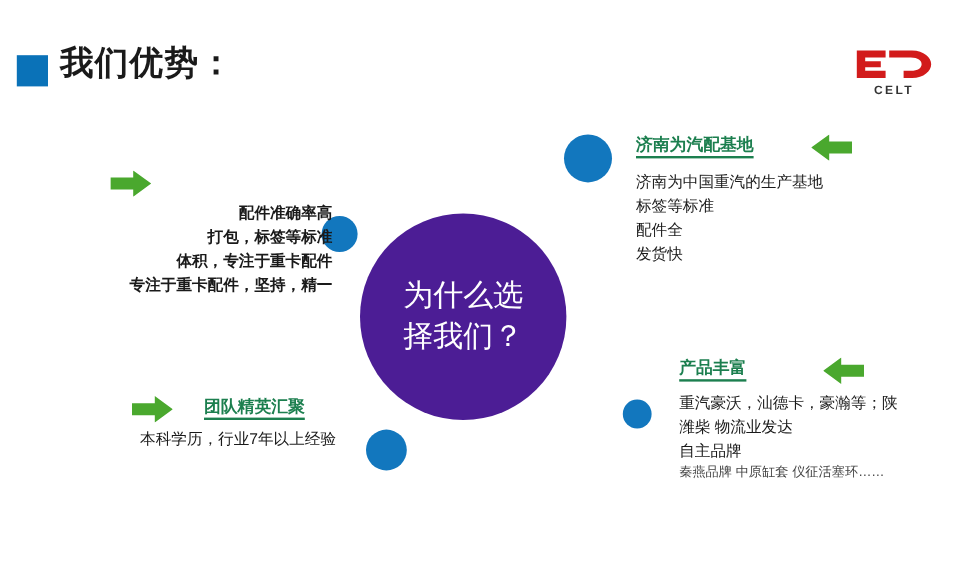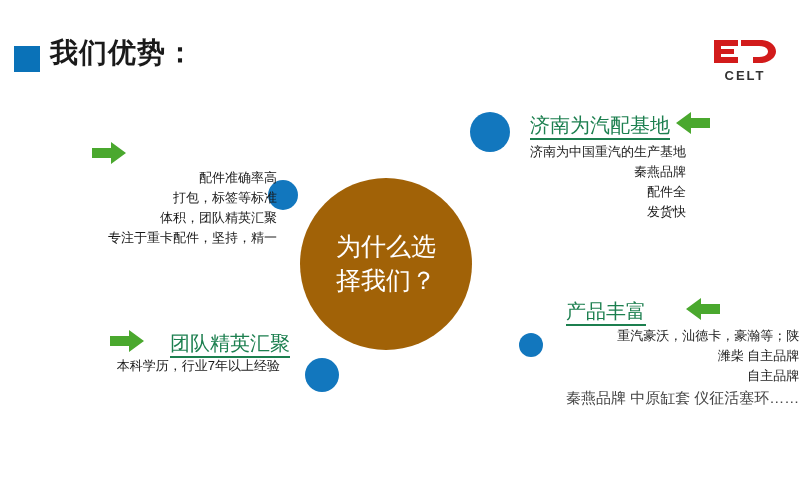--- a/index.html
+++ b/index.html
@@ -54,36 +54,36 @@
     align-items: center;
     justify-content: center;
   }
   .logo-mark {
     width: 74px;
     height: 30px;
     position: relative;
   }
   .logo-mark svg { display: block; }
   .logo-text {
-    font-size: 13px;
+    font-size: 10px;
     letter-spacing: 2px;
     color: #333;
     font-weight: bold;
     margin-top: 2px;
   }
 
   
   .center-circle {
     position: absolute;
     left: 300px;
     top: 178px;
     width: 172px;
     height: 172px;
     border-radius: 50%;
-    background: #a16207;
+    background: #4c1d95;
     display: flex;
     align-items: center;
     justify-content: center;
   }
   .center-circle-text {
     color: #ffffff;
     font-size: 25px;
     line-height: 1.35;
     text-align: center;
     width: 120px;
@@ -109,54 +109,54 @@
   }
   .arrow svg { display: block; width: 34px; height: 22px; }
   .arrow-tl { left: 92px; top: 142px; }
   .arrow-bl { left: 110px; top: 330px; }
   .arrow-tr { left: 676px; top: 112px; }
   .arrow-br { left: 686px; top: 298px; }
 
   
   .block-head {
     position: absolute;
-    font-size: 20px;
-    font-weight: normal;
+    font-size: 14px;
+    font-weight: bold;
     color: #1c7f4f;
     white-space: nowrap;
   }
   .head-underline {
     border-bottom: 2px solid #1c7f4f;
     padding-bottom: 2px;
   }
 
   
   .block-body {
     position: absolute;
     font-size: 13px;
     color: #1a1a1a;
     line-height: 1.55;
     white-space: nowrap;
   }
   .align-right { text-align: right; }
-  .align-left  { text-align: right; }
+  .align-left  { text-align: left; }
 
   .blk-exp-head  { left: 134px; top: 143px; }
-  .blk-exp-body  { left: 62px;  top: 168px; width: 215px; }
+  .blk-exp-body  { left: 62px;  top: 168px; width: 215px; font-weight: bold; }
 
   .blk-team-head { left: 170px; top: 330px; }
   .blk-team-body { left: 62px;  top: 356px; width: 218px; }
 
   .blk-base-head { left: 530px; top: 112px; }
   .blk-base-body { left: 530px; top: 142px; }
 
   .blk-prod-head { left: 566px; top: 298px; }
   .blk-prod-body { left: 566px; top: 326px; }
 
-  .tiny-tail { font-size: 15px; color: #444; }
+  .tiny-tail { font-size: 11px; color: #444; }
 </style>
 </head>
 <body>
 
 <div class="stage">
 
   <div class="title-bullet"></div>
   <div class="page-title">我们优势：</div>
 
   <div class="logo-box">
@@ -198,44 +198,44 @@
   </div>
   <div class="arrow arrow-br">
     <svg viewBox="0 0 34 22" xmlns="http://www.w3.org/2000/svg">
       <path d="M34 6 L15 6 L15 0 L0 11 L15 22 L15 16 L34 16 Z" fill="#4aa82e"></path>
     </svg>
   </div>
 
   <div class="block-body blk-exp-body align-right">
     <div>配件准确率高</div>
     <div>打包，标签等标准</div>
-    <div>体积，团队精英汇聚</div>
+    <div>体积，专注于重卡配件</div>
     <div>专注于重卡配件，坚持，精一</div>
   </div>
 
   <div class="block-head blk-team-head">
     <span class="head-underline">团队精英汇聚</span>
   </div>
   <div class="block-body blk-team-body align-right">
     <div>本科学历，行业7年以上经验</div>
   </div>
 
   <div class="block-head blk-base-head">
     <span class="head-underline">济南为汽配基地</span>
   </div>
   <div class="block-body blk-base-body align-left">
     <div>济南为中国重汽的生产基地</div>
-    <div>秦燕品牌</div>
+    <div>标签等标准</div>
     <div>配件全</div>
     <div>发货快</div>
   </div>
 
   <div class="block-head blk-prod-head">
     <span class="head-underline">产品丰富</span>
   </div>
   <div class="block-body blk-prod-body align-left">
     <div>重汽豪沃，汕德卡，豪瀚等；陕</div>
-    <div>潍柴 自主品牌</div>
+    <div>潍柴 物流业发达</div>
     <div>自主品牌</div>
     <div class="tiny-tail">秦燕品牌 中原缸套 仪征活塞环……</div>
   </div>
 
 </div>
 
 </body></html>

